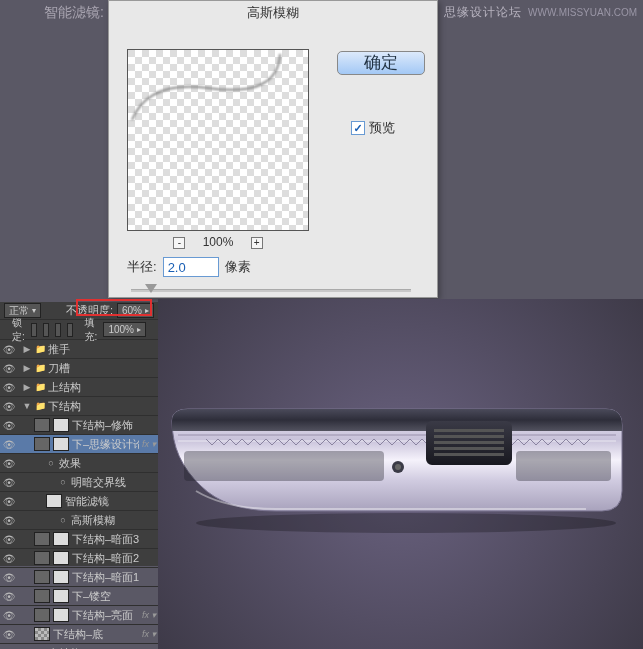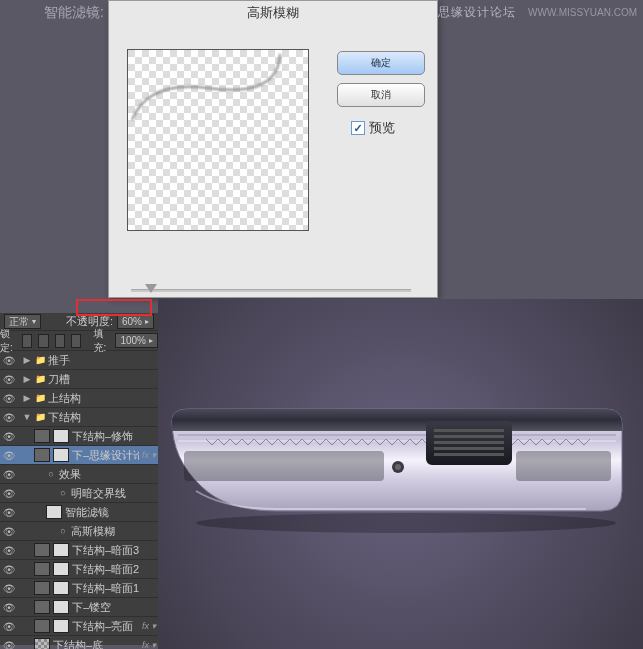--- a/index.html
+++ b/index.html
@@ -10,34 +10,34 @@
 .dialog-body{position:relative;height:100%}
 .preview-box{position:absolute;left:18px;top:24px;width:182px;height:182px;border:1px solid #555;background:repeating-conic-gradient(#fff 0 25%,#ddd 0 50%) 0 0/14px 14px}
 .preview-box svg{position:absolute;top:0;left:0}
 .zoom-row{position:absolute;left:18px;top:210px;width:182px;text-align:center;font-size:12px;color:#333}
 .zoom-row .sq{display:inline-block;width:12px;height:12px;border:1px solid #777;background:#f5f5f5;text-align:center;line-height:10px;font-size:10px;vertical-align:middle;margin:0 14px}
 .radius-row{position:absolute;left:18px;top:232px;font-size:13px;color:#333;display:flex;align-items:center;gap:6px}
 .radius-row input{width:56px;height:20px;border:1px solid #689ad3;padding:0 4px;font-size:13px;color:#1a5fb4}
 .slider{position:absolute;left:22px;top:258px;width:280px;height:16px}
 .slider-track{position:absolute;top:6px;width:100%;height:3px;background:#c8c8c8;border-top:1px solid #aaa}
 .slider-thumb{position:absolute;left:14px;top:1px;width:0;height:0;border-left:6px solid transparent;border-right:6px solid transparent;border-top:9px solid #999}
-.btn{position:absolute;right:12px;width:88px;height:24px;border:1px solid #888;border-radius:5px;font-size:10px;text-align:center;line-height:22px;cursor:pointer}
+.btn{position:absolute;right:12px;width:88px;height:24px;border:1px solid #888;border-radius:5px;font-size:17px;text-align:center;line-height:22px;cursor:pointer}
 .btn-ok{top:26px;background:linear-gradient(#dce9fb,#a3c8f5);color:#234}
 .btn-cancel{top:58px;background:linear-gradient(#fff,#e0e0e0);color:#333}
 .chk-row{position:absolute;right:42px;top:94px;font-size:13px;color:#333;display:flex;align-items:center;gap:4px}
 .chk{width:14px;height:14px;border:1px solid #689ad3;background:#fff;display:inline-flex;align-items:center;justify-content:center;color:#1a5fb4;font-size:11px;font-weight:bold}
 .wm1{position:absolute;right:6px;top:4px;color:#b8b4c0;font-size:12px}
 .wm1 b{font-weight:normal;letter-spacing:1px}
-.wm1 .u{font-size:10px;color:#9a96a6;margin-left:12px}
-.panel{position:absolute;left:0;top:313px;width:158px;height:332px;background:#3e3e3e;font-size:11px;color:#ccc}
+.wm1 .u{font-size:10px;color:#9a96a6;margin-left:6px}
+.panel{position:absolute;left:0;top:302px;width:158px;height:264px;background:#3e3e3e;font-size:11px;color:#ccc}
 .panel-row{display:flex;align-items:center;height:18px;padding:0 4px;gap:4px;border-bottom:1px solid #2f2f2f}
 .sel{background:#555;border:1px solid #222;height:15px;display:inline-flex;align-items:center;padding:0 4px;font-size:10px}
 .sel .arr{margin-left:3px;font-size:8px}
 .redbox{position:absolute;left:76px;top:299px;width:76px;height:17px;border:2px solid #e03030;pointer-events:none;z-index:5}
-.lock-row{height:20px;display:flex;align-items:center;padding:0 0;gap:6px;border-bottom:1px solid #2f2f2f;font-size:10px}
+.lock-row{height:20px;display:flex;align-items:center;padding:0 12px;gap:6px;border-bottom:1px solid #2f2f2f;font-size:10px}
 .lock-row .ico{width:14px;height:14px;background:#555;border:1px solid #222;display:inline-block}
 .layer-list{overflow:hidden}
 .layer{display:flex;align-items:center;height:19px;border-bottom:1px solid #2f2f2f;padding-left:2px;gap:3px}
 .eye{width:14px;height:14px;display:inline-flex;align-items:center;justify-content:center;color:#bbb;font-size:10px}
 .tri{width:10px;text-align:center;color:#aaa;font-size:9px}
 .fold{width:10px;text-align:center;color:#aaa;font-size:9px}
 .thumb{width:16px;height:14px;background:#666;border:1px solid #222;flex-shrink:0}
 .thumb.mask{background:#ddd}
 .thumb.chk2{background:repeating-conic-gradient(#888 0 25%,#bbb 0 50%) 0 0/6px 6px}
 .layer.sel-layer{background:#5a7aa8}
@@ -54,26 +54,35 @@
 <div class="top-label">智能滤镜:</div>
 
 <div class="dialog">
   <div class="dialog-title">高斯模糊</div>
   <div class="dialog-body">
     <div class="preview-box">
       <svg width="180" height="180">
           <path d="M4 70 Q 20 30 80 38 Q 150 48 152 4" stroke="#888" stroke-width="2" fill="none" filter="blur(1px)"></path>
         </svg>
     </div>
+    <div class="zoom-row">
+      <span class="sq">-</span>
+      <span>100%</span>
+      <span class="sq">+</span>
+    </div>
+    <div class="radius-row">
+      <span>半径:</span>
+      <input value="2.0" style="">
+      <span>像素</span>
+    </div>
     <div class="slider">
       <div class="slider-track"></div>
         <div class="slider-thumb"></div>
     </div>
     <div class="btn btn-ok">确定</div>
-    <div class="btn btn-cancel">取消</div>
     <div class="chk-row">
       <span class="chk">✓</span>
       <span>预览</span>
     </div>
   </div>
 </div>
 
 <div class="wm1">
   <b>思缘设计论坛</b><span class="u">WWW.MISSYUAN.COM</span>
 </div>

